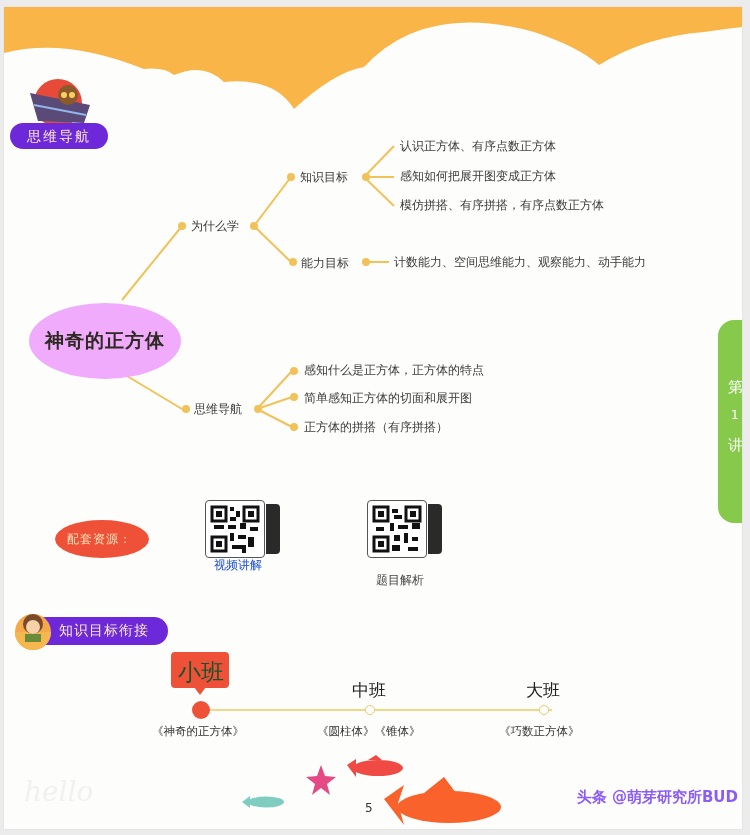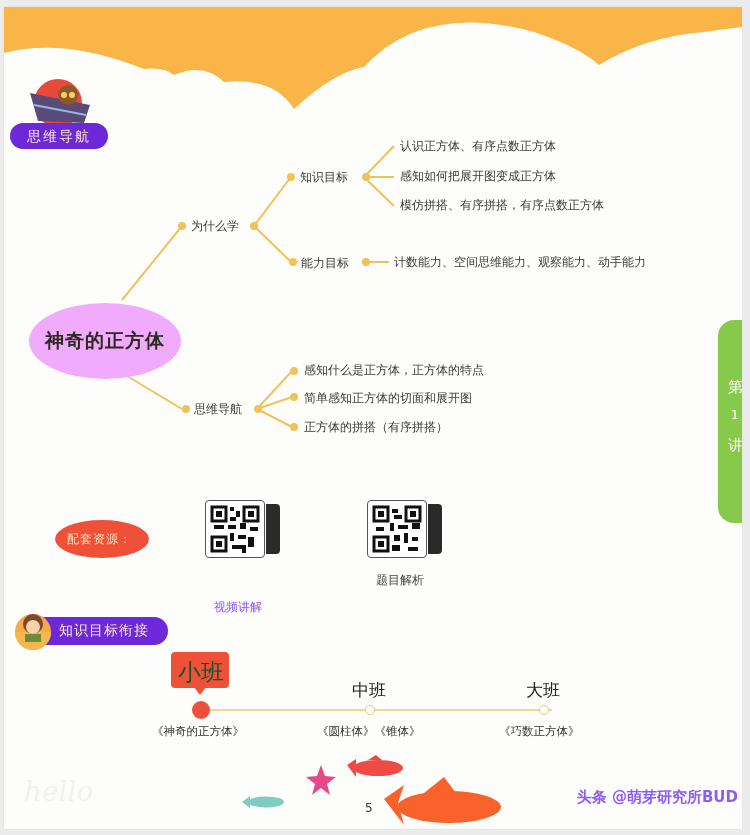--- a/index.html
+++ b/index.html
@@ -122,21 +122,21 @@
       <rect x="6" y="6" width="14" height="14" fill="none" stroke="#111" stroke-width="3"></rect>
         <rect x="10" y="10" width="6" height="6" fill="#111"></rect>
       <rect x="38" y="6" width="14" height="14" fill="none" stroke="#111" stroke-width="3"></rect>
         <rect x="42" y="10" width="6" height="6" fill="#111"></rect>
       <rect x="6" y="36" width="14" height="14" fill="none" stroke="#111" stroke-width="3"></rect>
         <rect x="10" y="40" width="6" height="6" fill="#111"></rect>
       <path d="M24 6h4v4h-4zM30 10h4v6h-4zM24 16h6v4h-6zM22 24h8v4h-8zM34 22h6v6h-6zM44 26h8v4h-8zM8 24h10v4H8zM24 32h4v8h-4zM32 34h8v4h-8zM42 36h6v10h-6zM26 44h10v4H26zM36 44h4v8h-4z" fill="#111"></path>
     </svg>
   </div>
   <div class="qr-tab" style="left:262px;top:497px;"></div>
-  <div class="abs" style="left:210px;top:592px;font-size:12px;color:#8b5cf6;font-family:'DejaVu Serif',serif;">视频讲解</div>
+  <div class="abs" style="left:210px;top:550px;font-size:12px;color:#1d4ed8;font-family:'DejaVu Serif',serif;">视频讲解</div>
 
   <div class="qr" style="left:363px;top:493px;">
     <svg width="58" height="56" viewBox="0 0 58 56">
       <rect x="6" y="6" width="14" height="14" fill="none" stroke="#111" stroke-width="3"></rect>
         <rect x="10" y="10" width="6" height="6" fill="#111"></rect>
       <rect x="38" y="6" width="14" height="14" fill="none" stroke="#111" stroke-width="3"></rect>
         <rect x="42" y="10" width="6" height="6" fill="#111"></rect>
       <rect x="6" y="36" width="14" height="14" fill="none" stroke="#111" stroke-width="3"></rect>
         <rect x="10" y="40" width="6" height="6" fill="#111"></rect>
       <path d="M24 8h6v4h-6zM26 14h8v4h-8zM22 22h4v8h-4zM30 24h10v4H30zM44 22h8v6h-8zM8 26h8v4H8zM26 34h6v6h-6zM36 32h4v10h-4zM44 36h6v4h-6zM24 44h8v6h-8zM40 46h10v4H40z" fill="#111"></path>

